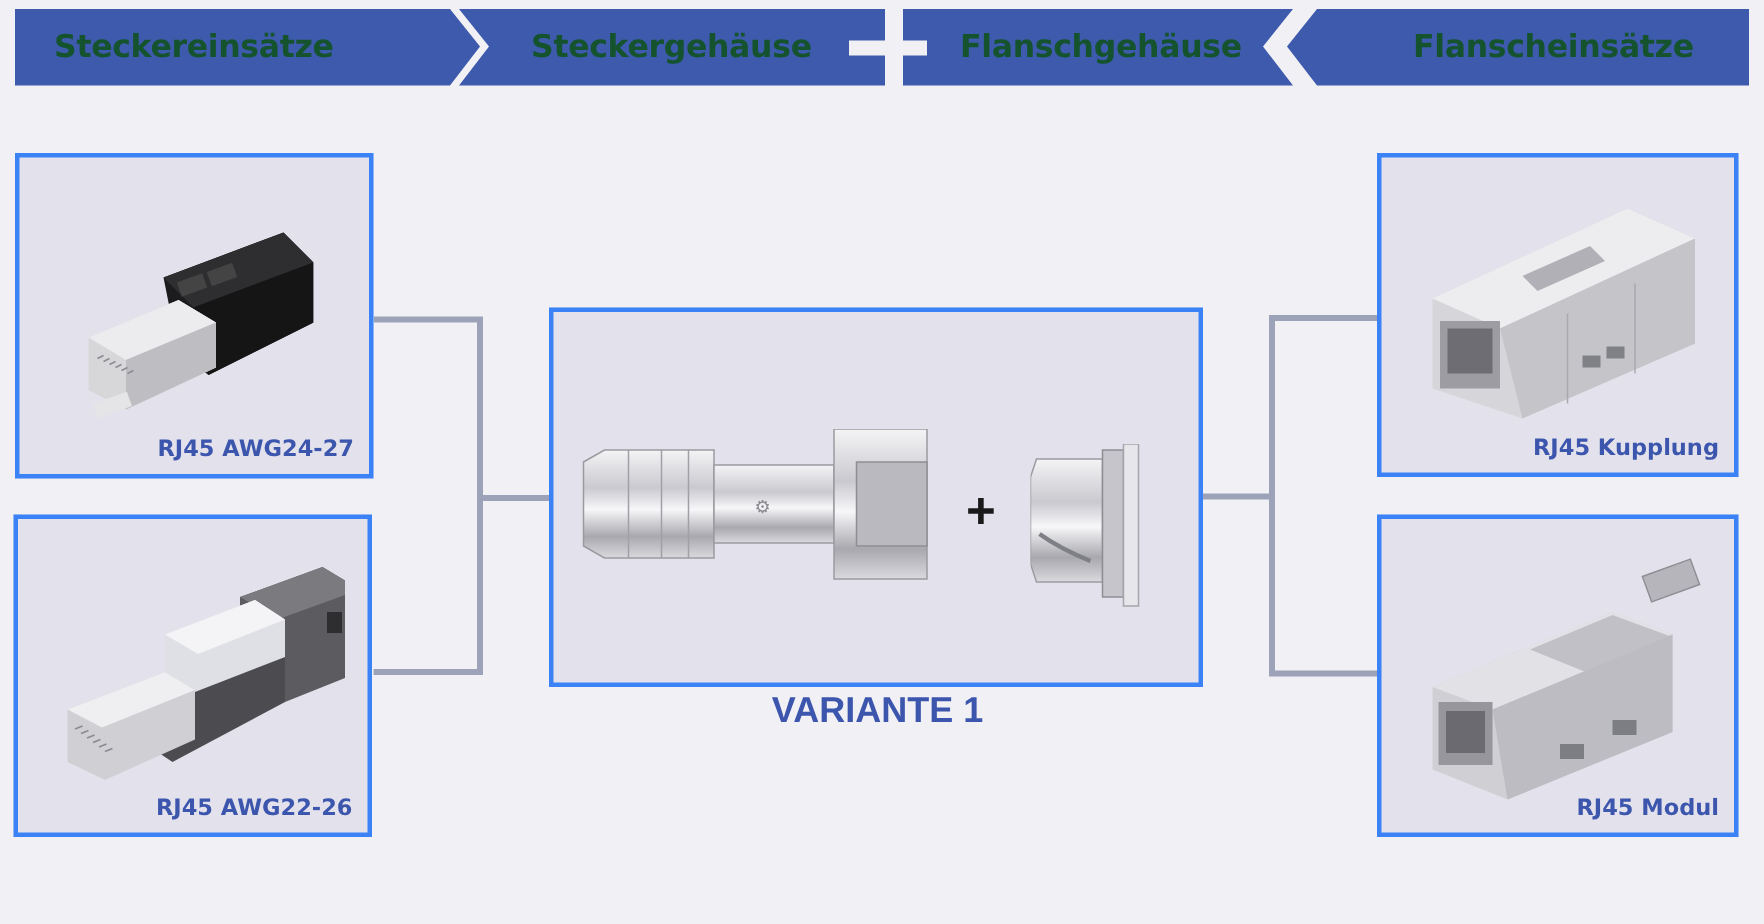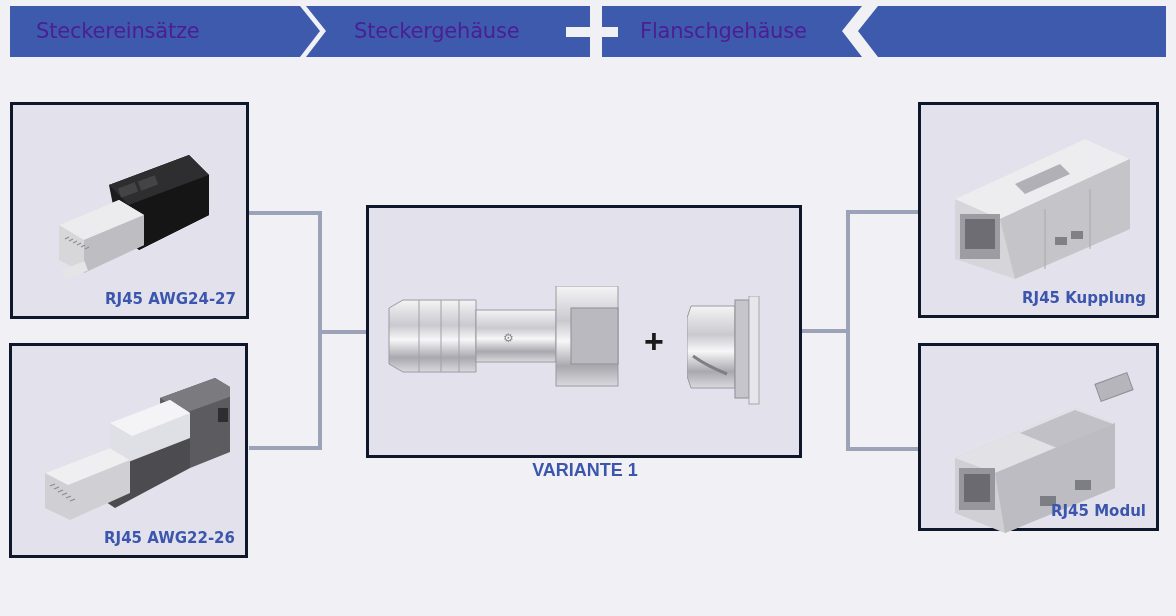--- a/index.html
+++ b/index.html
@@ -6,36 +6,36 @@
   html, body { width: 1176px; height: 616px; overflow: hidden; }
   body {
     background: #f1f0f4;
     font-family: "DejaVu Sans", "Liberation Sans", sans-serif;
     position: relative;
   }
   .banner { position: absolute; top: 0; left: 0; width: 1176px; height: 64px; }
   .banner svg { position: absolute; left: 0; top: 0; }
   .banner-label {
     position: absolute; top: 6px; height: 51px; line-height: 51px;
-    color: #4c1d95; font-weight: normal; font-size: 21px; white-space: nowrap;
+    color: #14532d; font-weight: bold; font-size: 21px; white-space: nowrap;
     letter-spacing: -0.2px;
   }
   .box {
     position: absolute;
     background: #e3e2ec;
-    border: 3px solid #0f172a;
+    border: 3px solid #3b82f6;
   }
   .box-label {
     position: absolute; right: 10px; bottom: 8px;
     color: #3c56ad; font-weight: bold; font-size: 15px; white-space: nowrap;
   }
   .connectors { position: absolute; left: 0; top: 0; }
   .variant-label {
     position: absolute; left: 367px; width: 436px; top: 460px;
-    text-align: center; color: #3c56ad; font-weight: bold; font-size: 18px;
+    text-align: center; color: #3c56ad; font-weight: bold; font-size: 24px;
     font-family: "Liberation Sans", sans-serif;
   }
   .product { position: absolute; }
   .plus-sign {
     position: absolute; left: 641px; top: 318px; font-size: 34px; font-weight: bold;
     color: #1a1a1a; font-family: "Liberation Sans", sans-serif; line-height: 1;
   }
 </style>
 </head>
 <body>
@@ -50,20 +50,21 @@
     <polygon points="602,6 862,6 842,31 862,57 602,57" fill="#3d5aad"></polygon>
 
     <polygon points="878,6 1166,6 1166,57 878,57 858,31" fill="#3d5aad"></polygon>
 
     <rect x="566" y="27" width="52" height="10" fill="#f1f0f4"></rect>
     <rect x="590" y="6" width="12" height="51" fill="#f1f0f4"></rect>
   </svg>
   <span class="banner-label" style="left:36px;">Steckereinsätze</span>
   <span class="banner-label" style="left:640px;">Flanschgehäuse</span>
   <span class="banner-label" style="left:354px;">Steckergehäuse</span>
+  <span class="banner-label" style="left:942px;">Flanscheinsätze</span>
 </div>
 
 <svg class="connectors" width="1176" height="616">
   <g stroke="#9ca3b9" stroke-width="4" fill="none">
 
     <polyline points="249,213 320,213 320,448 249,448"></polyline>
     <line x1="320" y1="332" x2="367" y2="332"></line>
 
     <polyline points="918,212 848,212 848,449 918,449"></polyline>
     <line x1="801" y1="331" x2="848" y2="331"></line>
@@ -163,21 +164,21 @@
     <rect x="20" y="100" width="30" height="30" fill="#6d6d73"></rect>
     <polygon points="70,65 115,45 125,55 80,75" fill="#b0b0b6"></polygon>
     <line x1="100" y1="90" x2="100" y2="150" stroke="#a9a9ae"></line>
     <line x1="145" y1="70" x2="145" y2="130" stroke="#a9a9ae"></line>
     <rect x="110" y="118" width="12" height="8" fill="#808087"></rect>
     <rect x="126" y="112" width="12" height="8" fill="#808087"></rect>
   </svg>
   <span class="box-label">RJ45 Kupplung</span>
 </div>
 
-<div class="box" style="left:918px; top:343px; width:241px; height:188px;">
+<div class="box" style="left:918px; top:343px; width:241px; height:215px;">
   <svg class="product" style="left:24px; top:22px;" width="190" height="170" viewBox="0 0 190 170">
     <rect x="152" y="10" width="34" height="18" fill="#b5b5bb" stroke="#8e8e94" transform="rotate(-20 169 19)"></rect>
     <polygon points="10,90 130,40 170,55 170,120 60,165 10,145" fill="#cfcfd4"></polygon>
     <polygon points="10,90 130,40 170,55 50,105" fill="#e2e2e6"></polygon>
     <polygon points="75,65 130,42 168,56 112,80" fill="#c0c0c6"></polygon>
     <polygon points="50,105 170,55 170,120 60,165" fill="#bcbcc2"></polygon>
     <rect x="14" y="100" width="36" height="42" fill="#96969c"></rect>
     <rect x="19" y="106" width="26" height="28" fill="#6a6a70"></rect>
     <rect x="95" y="128" width="16" height="10" fill="#7d7d84"></rect>
     <rect x="130" y="112" width="16" height="10" fill="#7d7d84"></rect>

